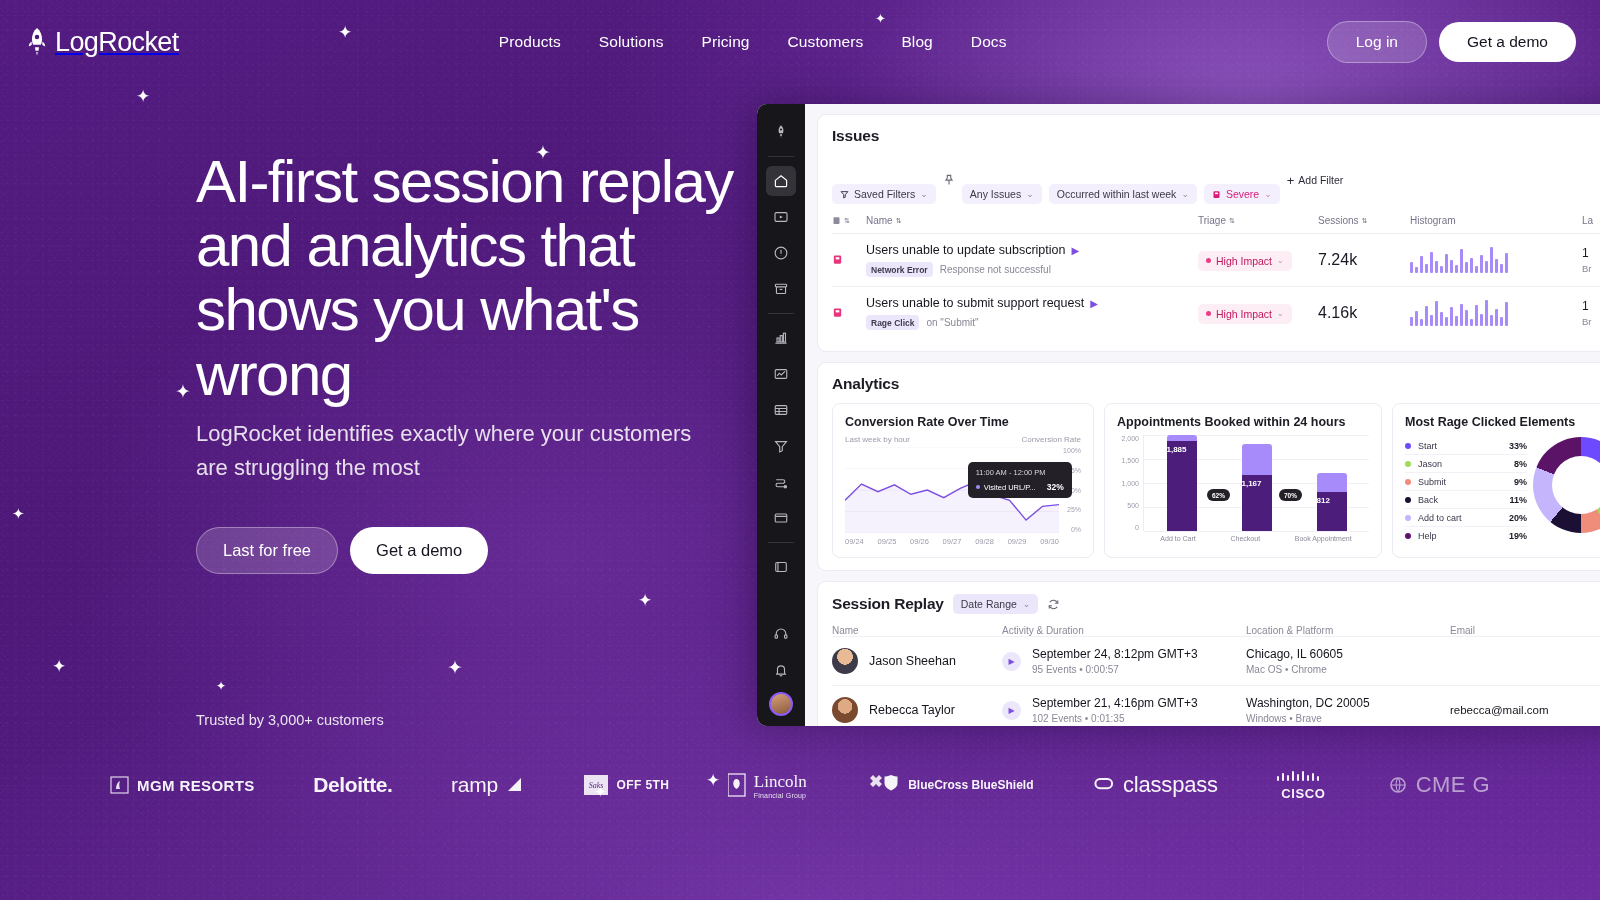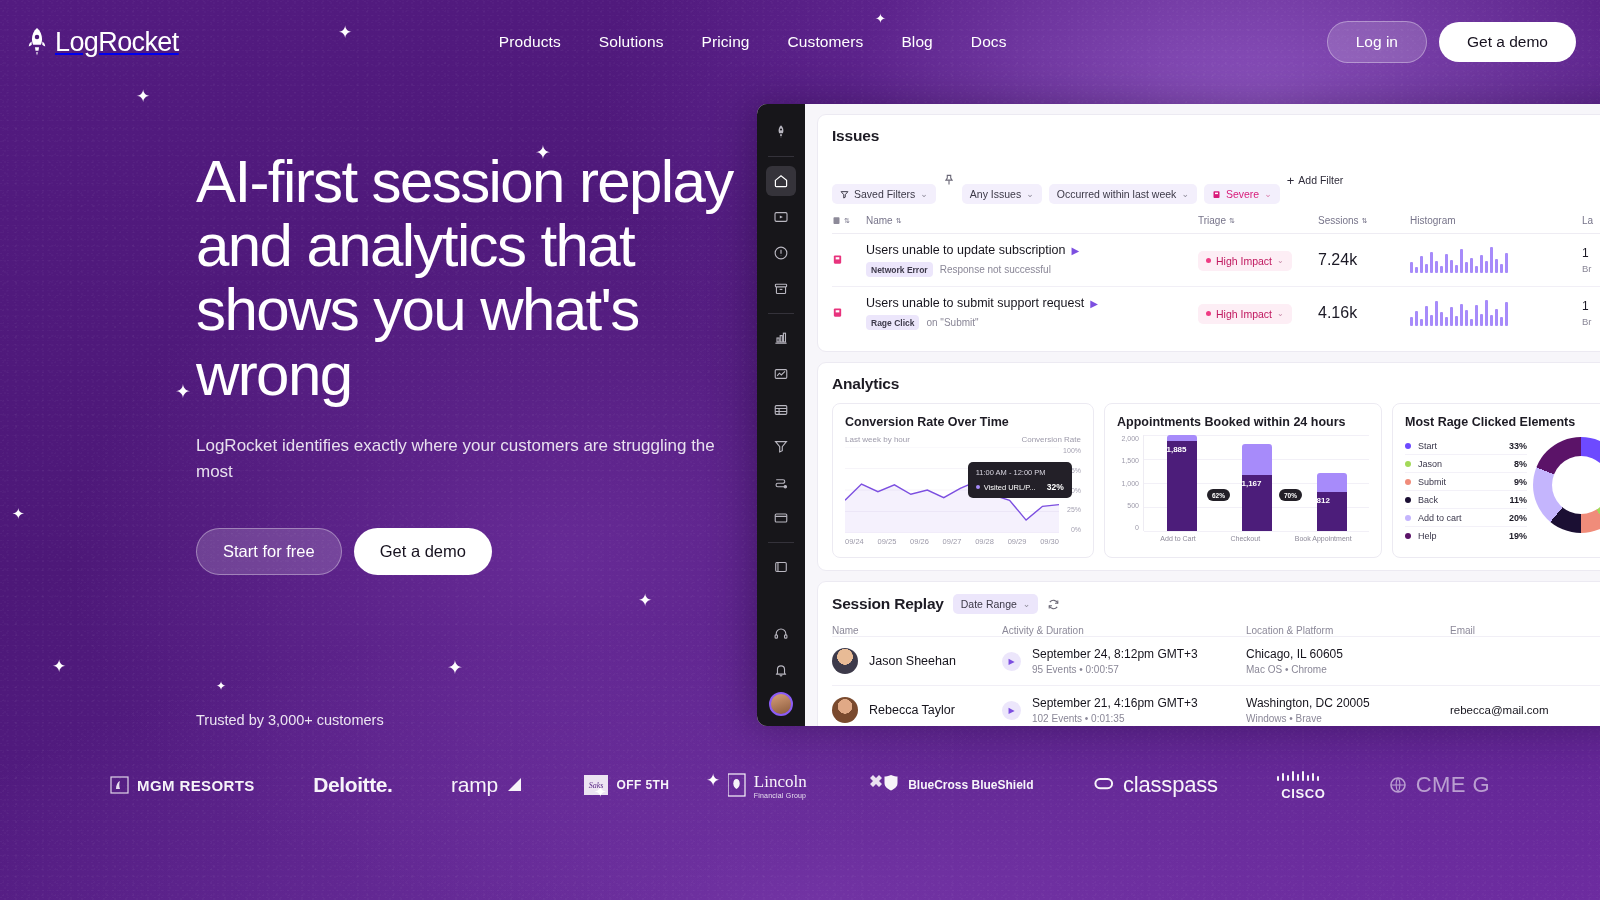--- a/index.html
+++ b/index.html
@@ -54,21 +54,21 @@
     border: 1px solid rgba(255,255,255,.34);
   }
   .btn-white { background: #fff; color: #17121f; font-weight: 400; }
 
   
   .hero { position: absolute; left: 196px; top: 150px; width: 560px; z-index: 20; }
   .hero h1 {
     color: #fff; font-size: 60px; line-height: 1.07; font-weight: 500; letter-spacing: -1.6px;
   }
   .hero p {
-    color: rgba(255,255,255,.86); font-size: 17px; line-height: 1.56; margin-top: 26px; max-width: 520px;
+    color: rgba(255,255,255,.86); font-size: 22px; line-height: 1.56; margin-top: 10px; max-width: 520px;
   }
   .hero-ctas { display: flex; gap: 12px; margin-top: 42px; }
   .hero-ctas .btn { font-size: 16.5px; padding: 13px 26px; }
   .trusted {
     position: absolute; left: 196px; top: 712px; z-index: 20;
     color: rgba(255,255,255,.88); font-size: 14.5px;
   }
 
   
   .logostrip {
@@ -275,21 +275,21 @@
   <div class="nav-actions">
     <button class="btn btn-ghost">Log in</button>
     <button class="btn btn-white">Get a demo</button>
   </div>
 </nav>
 
 <section class="hero">
   <h1>AI-first session replay and analytics that shows you what's wrong</h1>
   <p>LogRocket identifies exactly where your customers are struggling the most</p>
   <div class="hero-ctas">
-    <button class="btn btn-ghost">Start for free</button>
+    <button class="btn btn-ghost">Last for free</button>
     <button class="btn btn-white">Get a demo</button>
   </div>
 </section>
 <div class="trusted">Trusted by 3,000+ customers</div>
 
 <div class="logostrip">
   <div class="cl">
     <svg width="20" height="20" viewBox="0 0 20 20">
       <rect x="1" y="2" width="17" height="16" fill="none" stroke="#fff" stroke-width="1.2" opacity=".85"></rect>
       <path d="M6 14c0-4 1.5-7 4-8-1 2.5-1 5.5 0 8z" fill="#fff" opacity=".9"></path>

